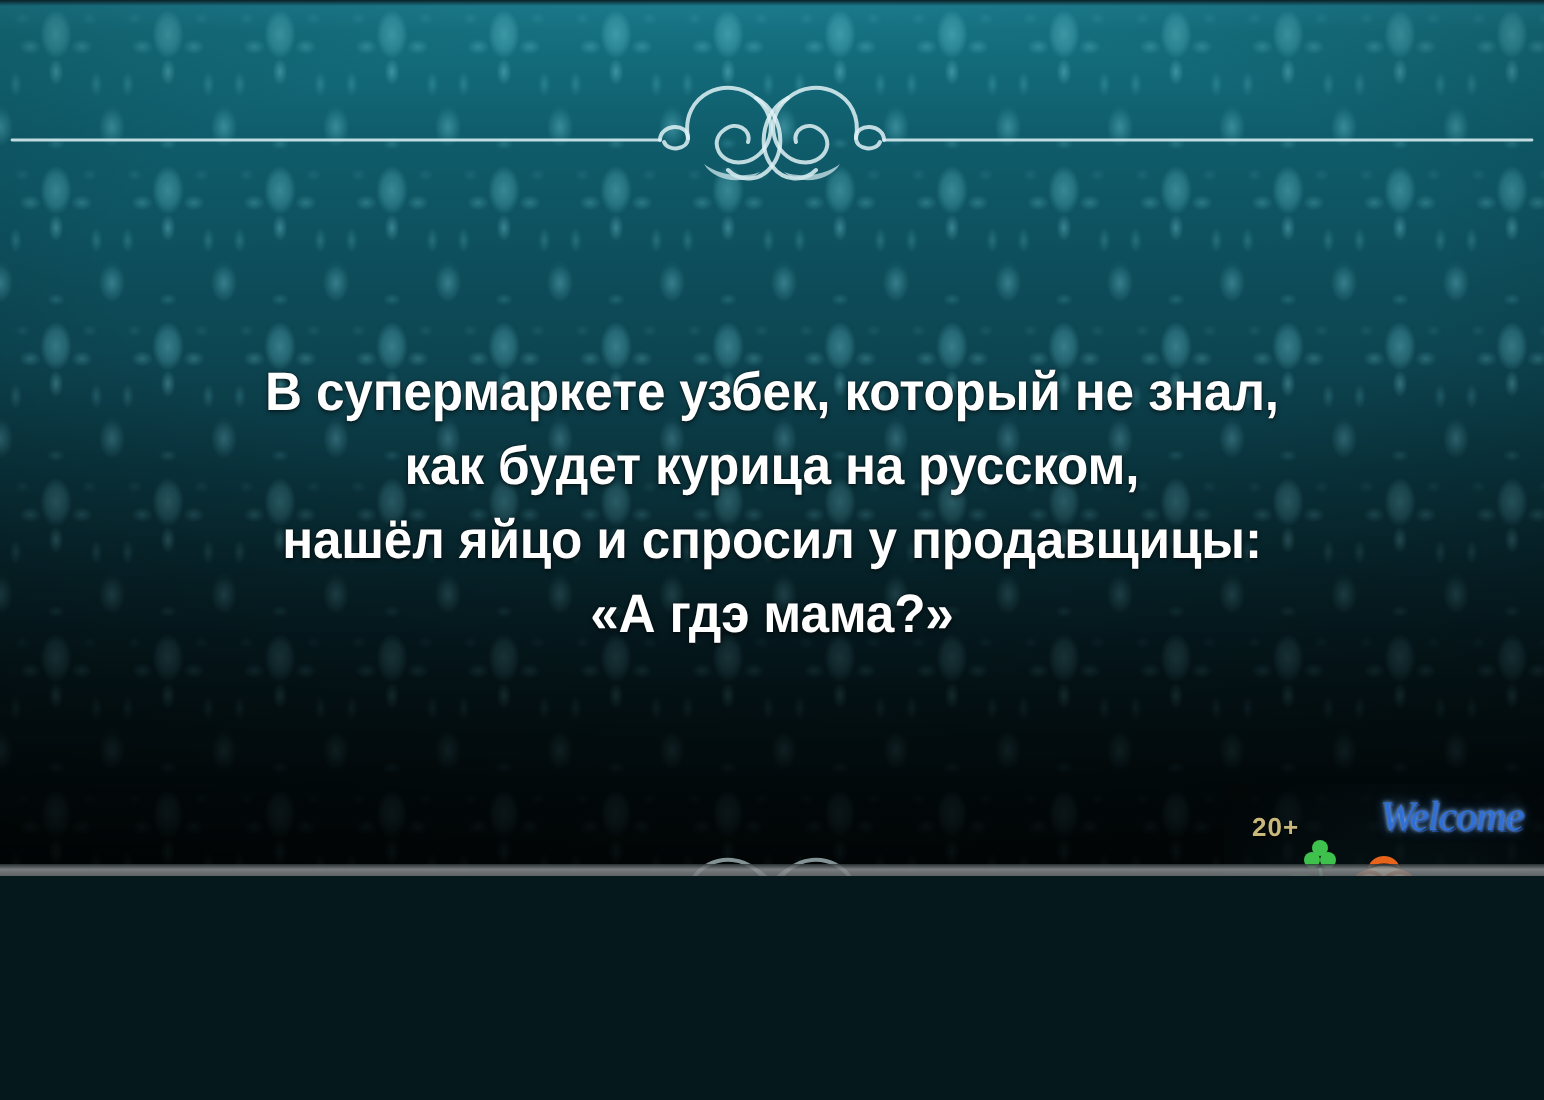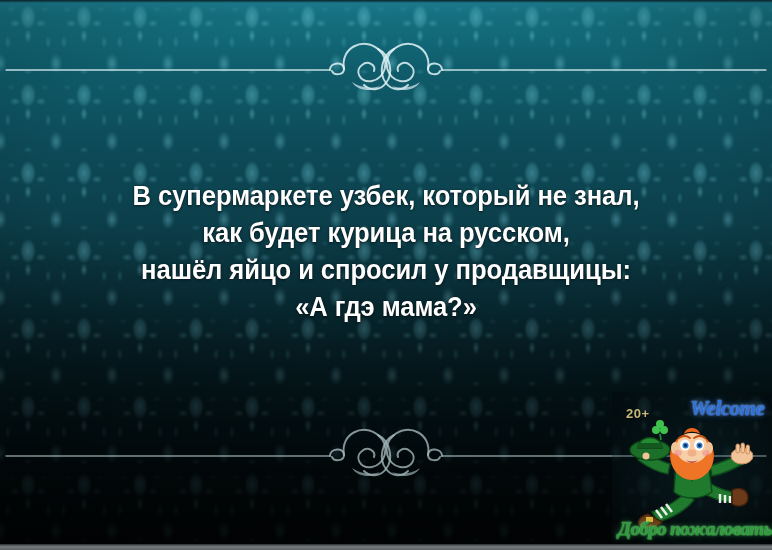--- a/index.html
+++ b/index.html
@@ -1,20 +1,20 @@
 <!DOCTYPE html>
 <html><head>
 <meta charset="utf-8">
 <style>
   html,body{margin:0;padding:0;background:#05191d;}
   body{font-family:"Liberation Sans",sans-serif;}
 
   #poster{
     position:relative;
-    width:772px;height:550px;
+    width:772px;height:438px;
     overflow:hidden;
     background:#0a2b33;
     isolation:isolate;
   }
 
   
   .bg-base{
     position:absolute;inset:0;
     background:
       
@@ -115,21 +115,21 @@
     position:absolute;left:14px;top:14px;
     color:#c8b87a;
     font-family:"Liberation Sans",sans-serif;
     font-weight:bold;font-size:13px;
     letter-spacing:.5px;
     text-shadow:0 1px 1px rgba(0,0,0,.8);
   }
   #welcome-text{
     position:absolute;left:78px;top:4px;
     font-family:"Liberation Serif",serif;
-    font-style:italic;font-weight:bold;
+    font-style:italic;font-weight:normal;
     font-size:21px;
     color:#2f6fd8;
     text-shadow:0 0 2px #9fd0ff, 1px 1px 0 #13357a, 0 0 6px rgba(90,150,255,.7);
     letter-spacing:-0.5px;
   }
   #dobro-text{
     position:absolute;left:6px;bottom:10px;
     font-family:"Liberation Serif",serif;
     font-style:italic;font-weight:bold;
     font-size:19px;

